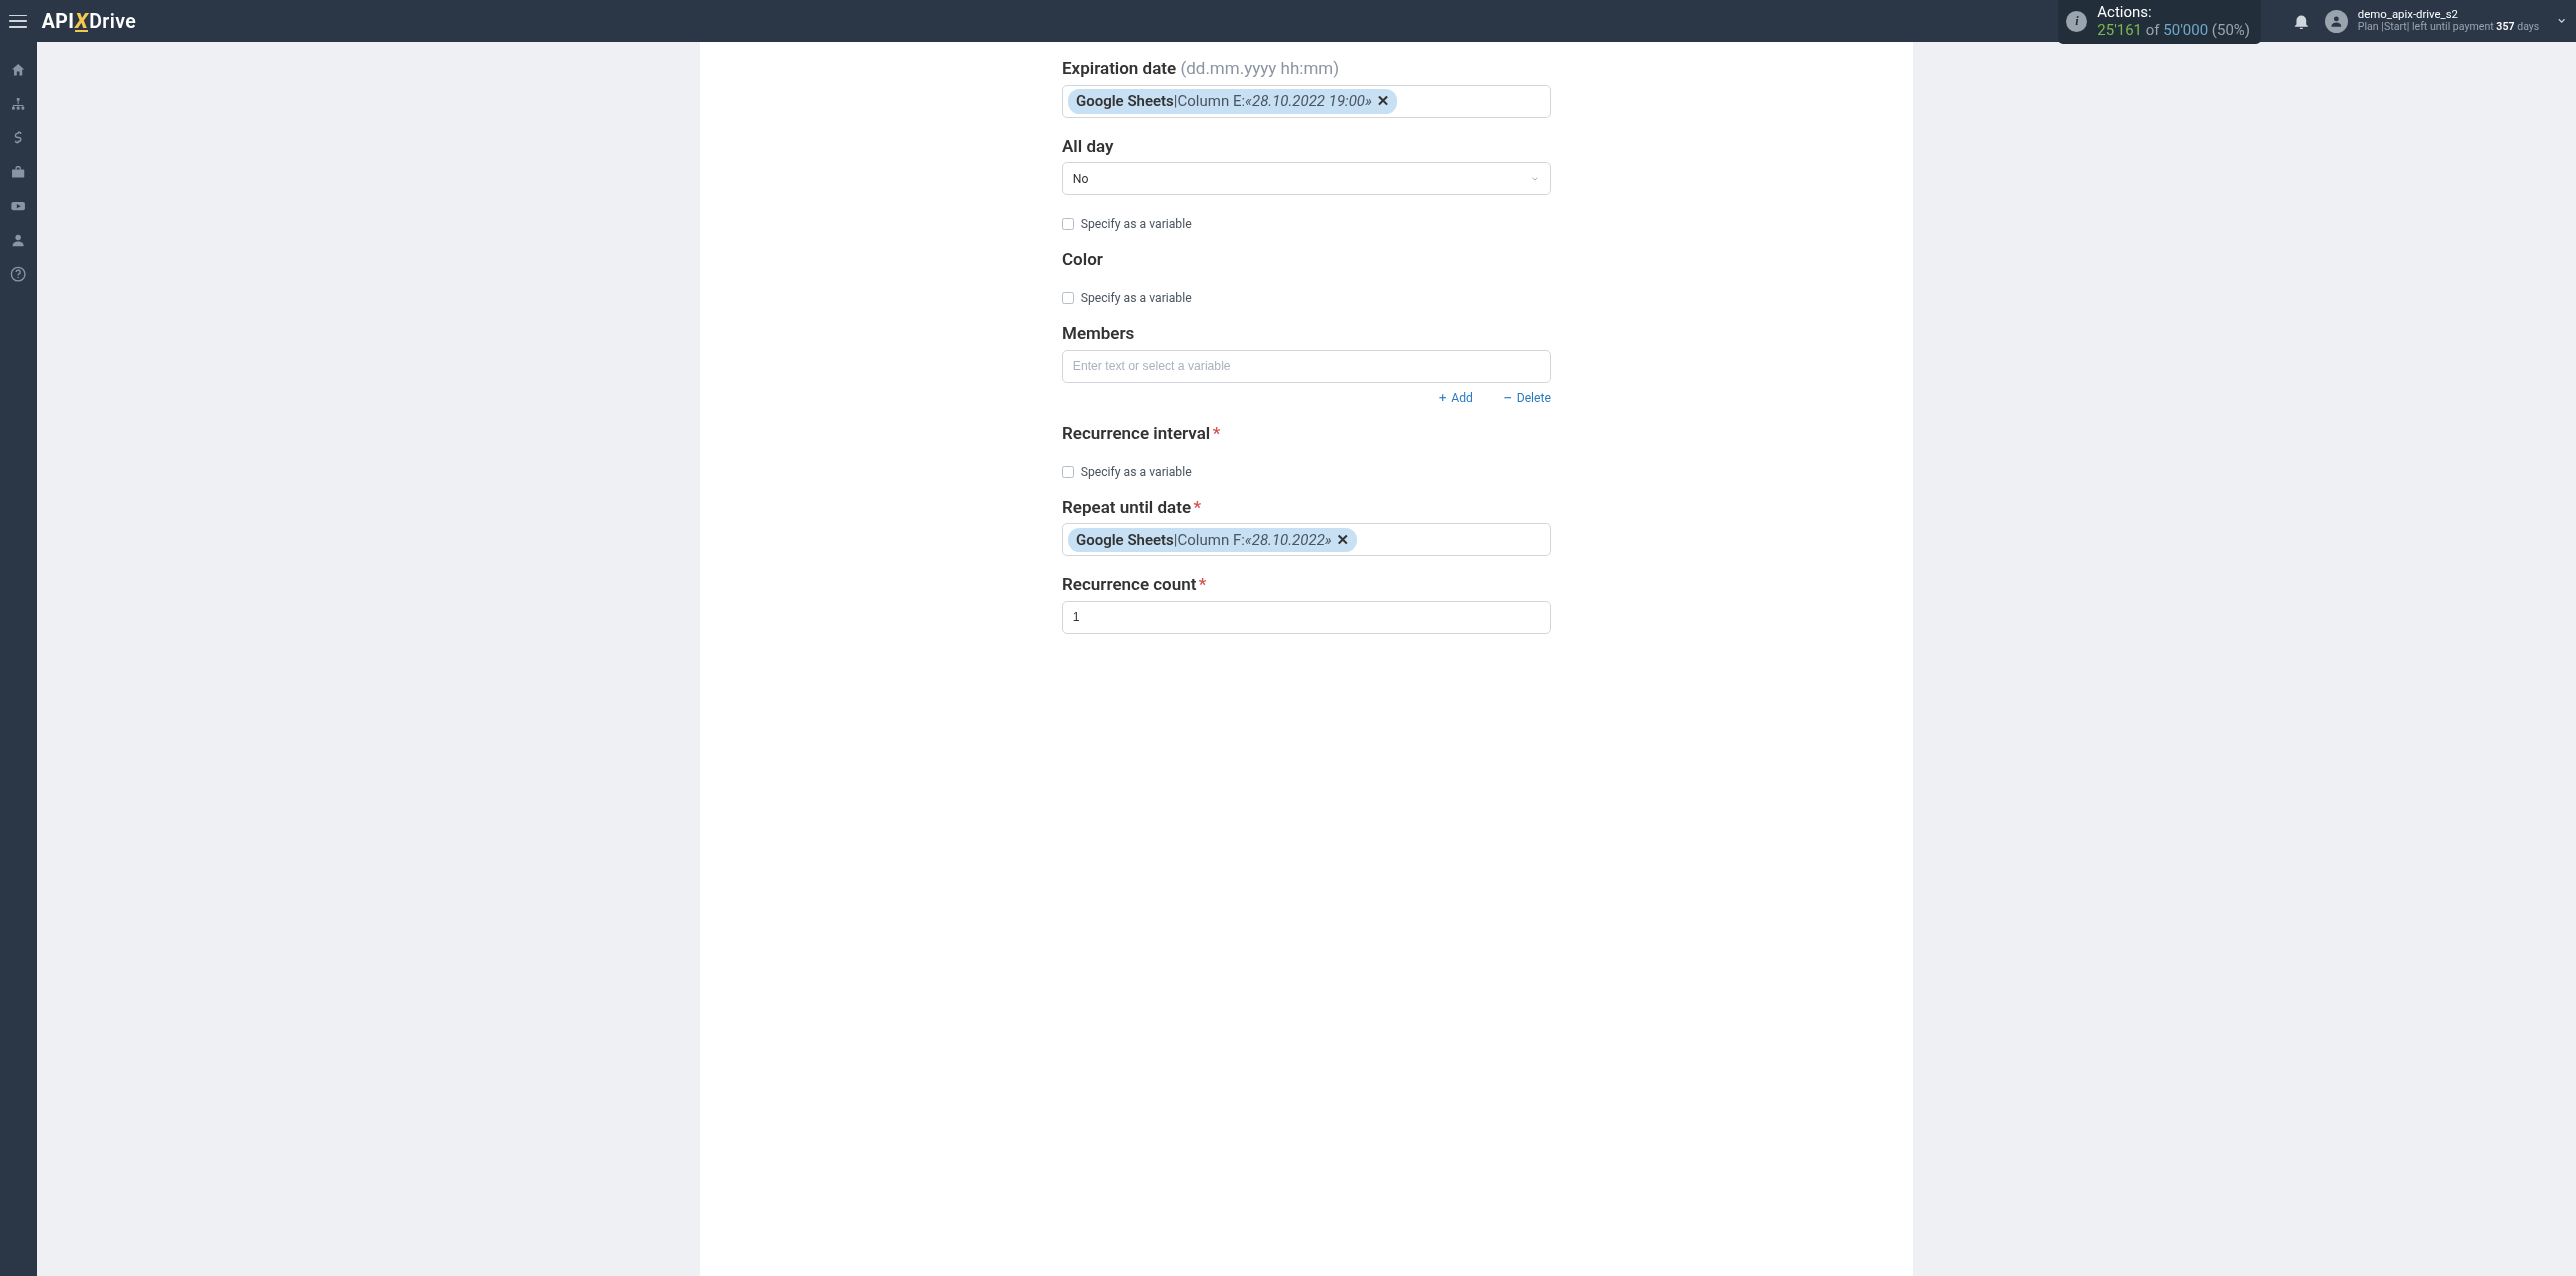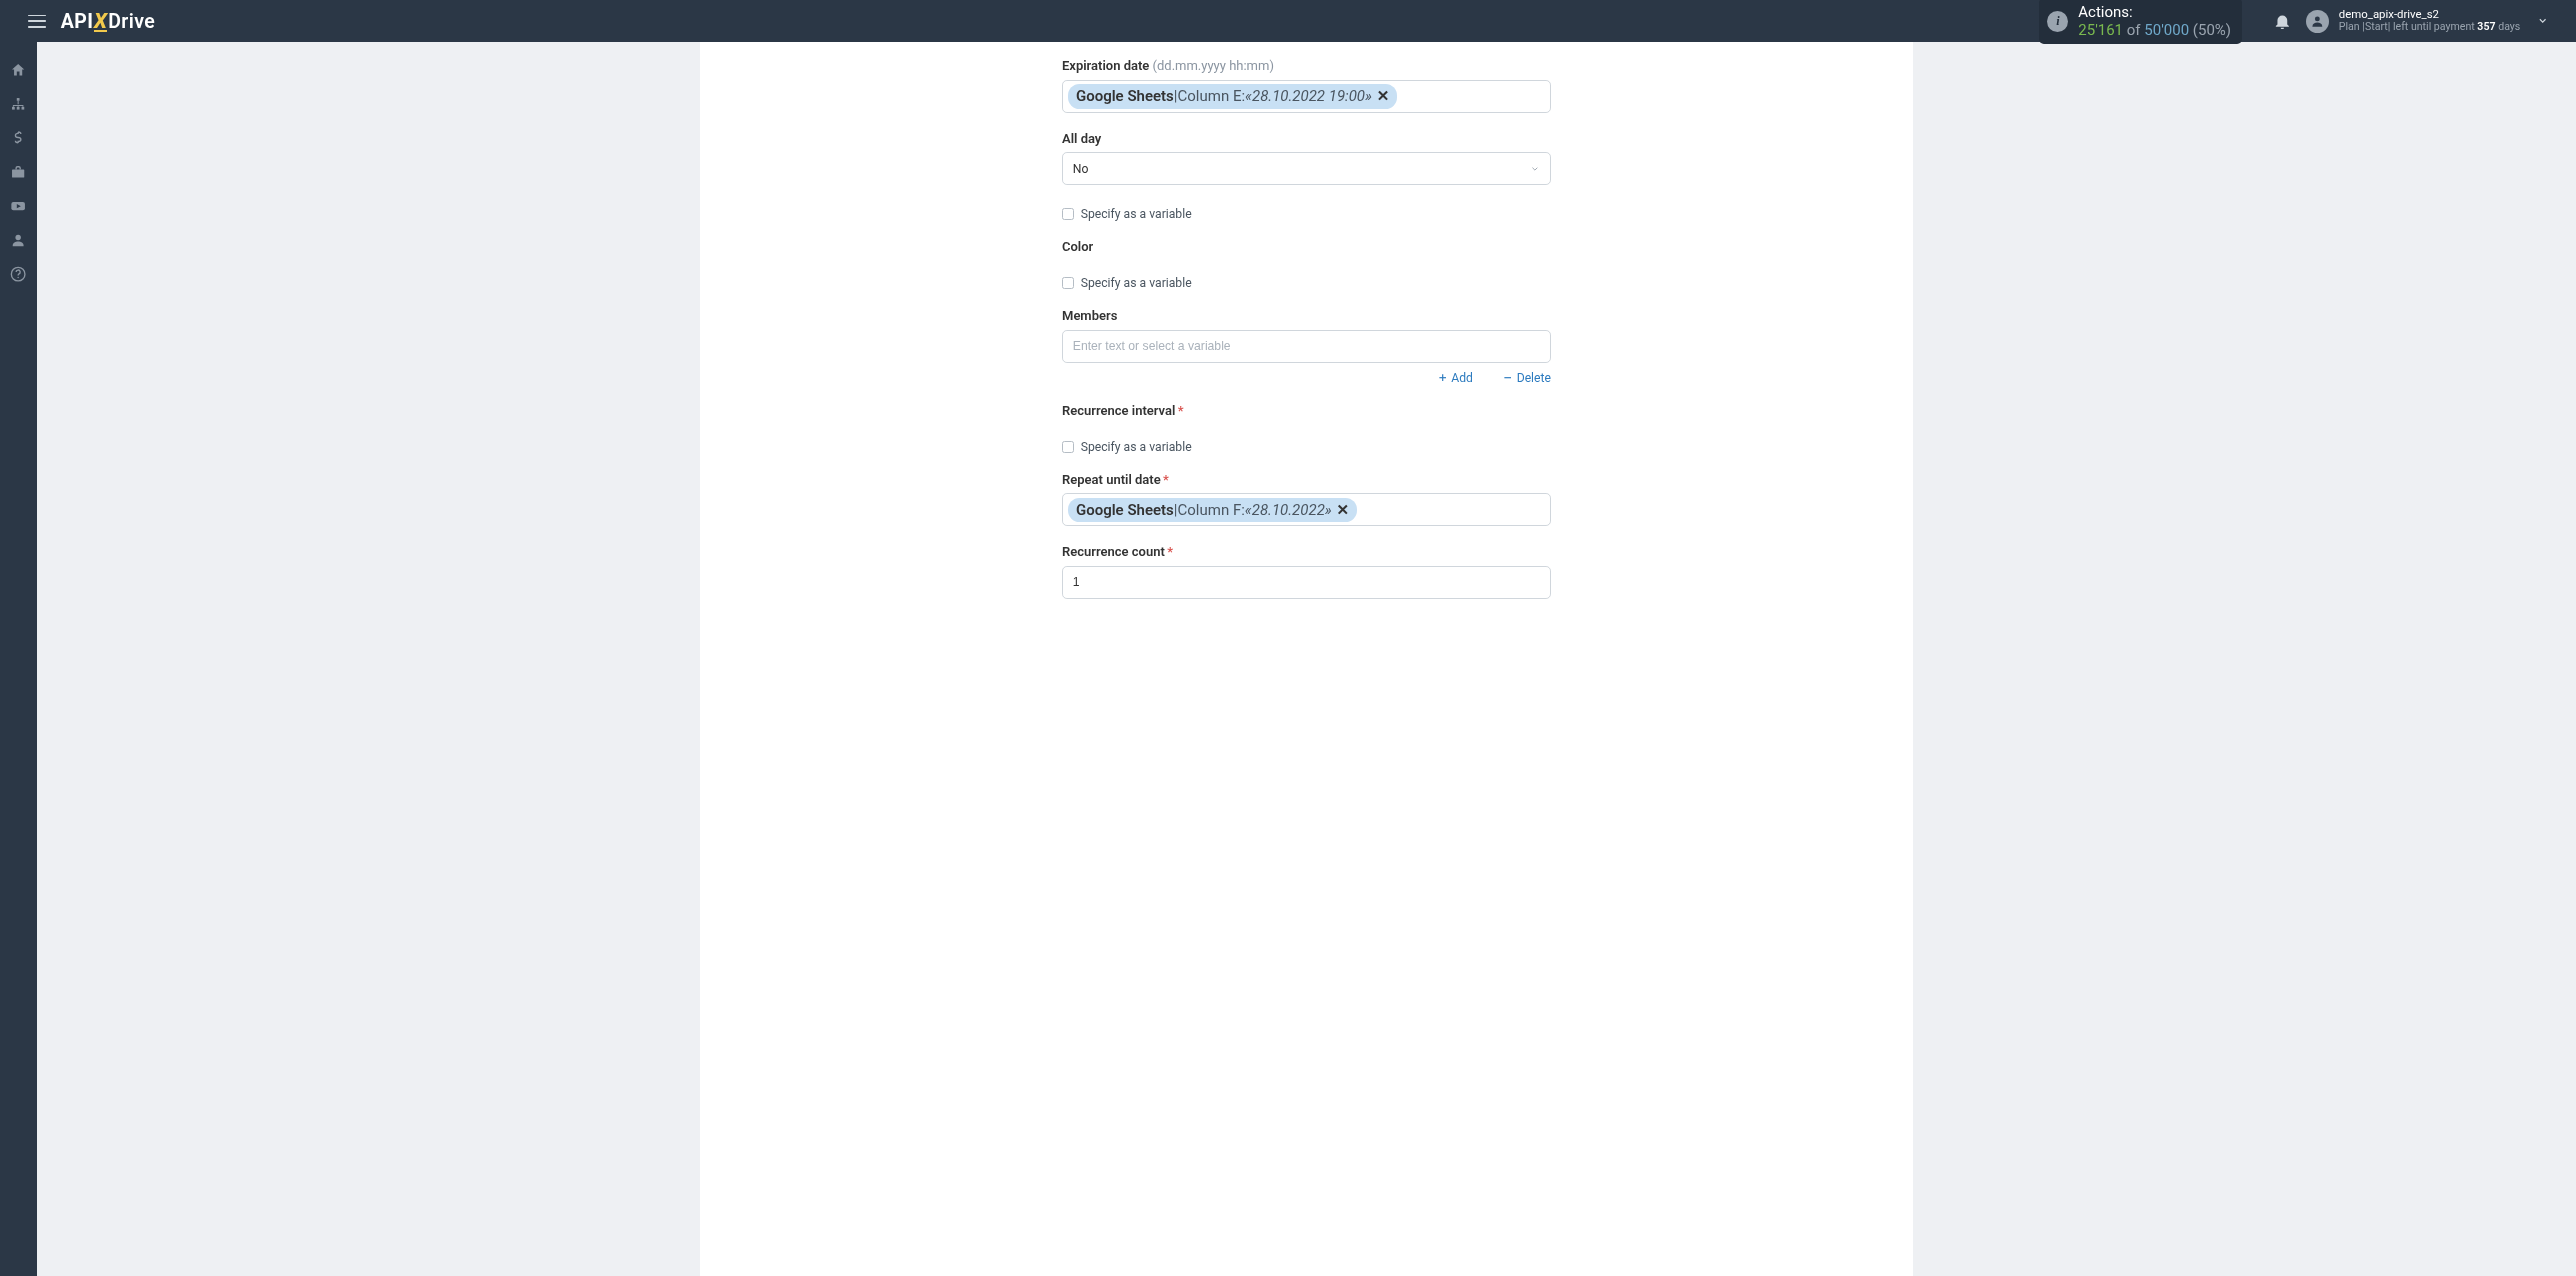--- a/index.html
+++ b/index.html
@@ -1,17 +1,17 @@
 <!DOCTYPE html>
 <html style="font-size:13px"><head>
 <meta charset="utf-8">
 <style>
 *{box-sizing:border-box;margin:0;padding:0}
 body{font-family:-apple-system,BlinkMacSystemFont,"Segoe UI",Roboto,Arial,sans-serif;font-size:12.2px;color:#333;background:#eef0f3}
-.topbar{height:42px;background:#2b3746;display:flex;align-items:center;padding:0 28px;color:#fff}
+.topbar{height:42px;background:#2b3746;display:flex;align-items:center;padding:0 9px;color:#fff}
 .hamburger{width:18px;height:13px;display:flex;flex-direction:column;justify-content:space-between;cursor:pointer;margin-right:14.7px}
 .hamburger span{height:1.6px;background:#cfd6dd;border-radius:0.8px}
 .logo{display:flex;align-items:baseline;font-size:19.5px;font-weight:700;letter-spacing:0.4px}
 .logo .api{color:#fff}
 .logo .x{color:#f2c94c;font-style:italic;font-weight:800;font-size:21px;margin:0 0.8px;border-bottom:2.4px solid #f2c94c;line-height:.9}
 .logo .drive{color:#fff;font-weight:600}
 .spacer{flex:1}
 .actions-box{background:#232e3b;border-radius:4.9px;padding:4.9px 11.4px 4.9px 8.1px;display:flex;align-items:center;margin-right:16.3px}
 .info-circle{width:21px;height:21px;border-radius:50%;background:#9aa4af;display:flex;align-items:center;justify-content:center;margin-right:9.8px;color:#232e3b;font-family:Georgia,serif;font-weight:700;font-style:italic}
 .actions-text{line-height:1.2;font-size:15px}
@@ -23,21 +23,21 @@
 .user-block{line-height:1.2;font-size:11.4px}
 .user-block .plan{color:#9aa4af;font-size:10.6px}
 .user-block .days{color:#fff;font-weight:600}
 .chevron-down{margin-left:16.3px;cursor:pointer}
 .sidebar{position:fixed;left:0;top:42px;bottom:0;width:37px;background:#2b3746;display:flex;flex-direction:column;align-items:center;padding-top:11.4px}
 .sidebar-item{width:37px;height:34px;display:flex;align-items:center;justify-content:center;cursor:pointer;color:#8b95a1}
 .main{margin-left:37px;padding:0 24.4px}
 .card{max-width:1213px;margin:0 auto;background:#fff;min-height:calc(100vh - 42px);padding:16.3px 0}
 .form{max-width:489px;margin:0 auto}
 .field{margin-bottom:18px}
-.label{font-weight:600;color:#333;font-size:13px;margin-bottom:6.5px;display:block}
+.label{font-weight:600;color:#333;font-size:17px;margin-bottom:6.5px;display:block}
 .label .hint{font-weight:400;color:#8b95a1}
 .req{color:#d9534f;margin-left:2.4px}
 .input,.select{width:100%;height:33px;border:0.8px solid #d0d6dc;border-radius:4.9px;padding:0 9.8px;font-size:12.2px;color:#333;background:#fff;display:flex;align-items:center;position:relative}
 .select{cursor:pointer;justify-content:space-between}
 .input::placeholder{color:#aab2bb}
 input.input{outline:none}
 .token-wrap{padding:4.9px}
 .token{display:inline-flex;align-items:center;background:#c8e0f4;border-radius:11.4px;padding:3.3px 8.1px;font-size:15px;color:#333}
 .token .src{font-weight:600}
 .token .col{color:#4a5560}

